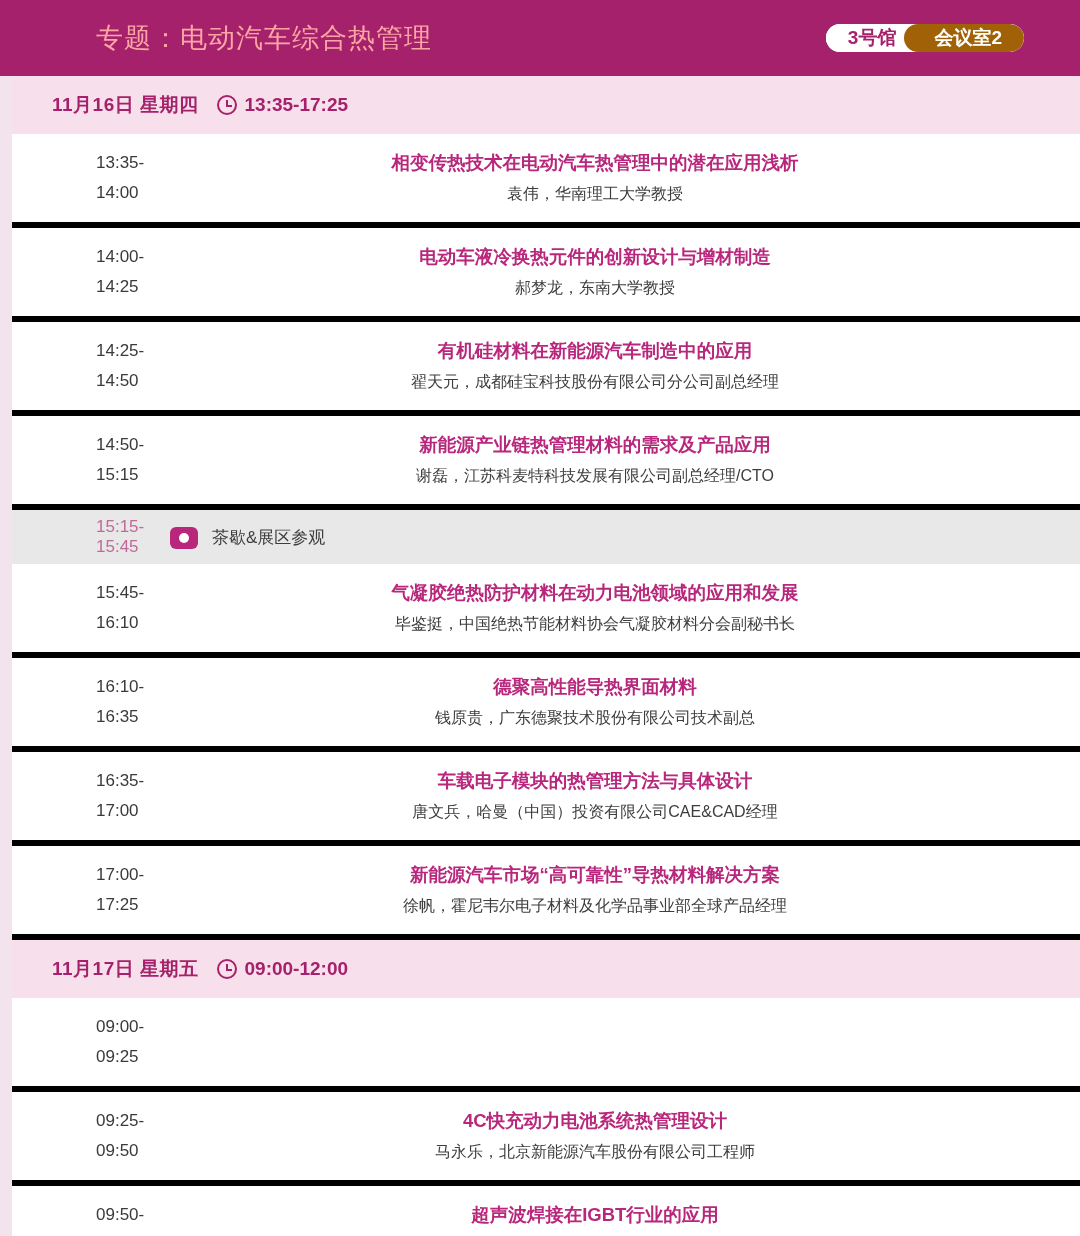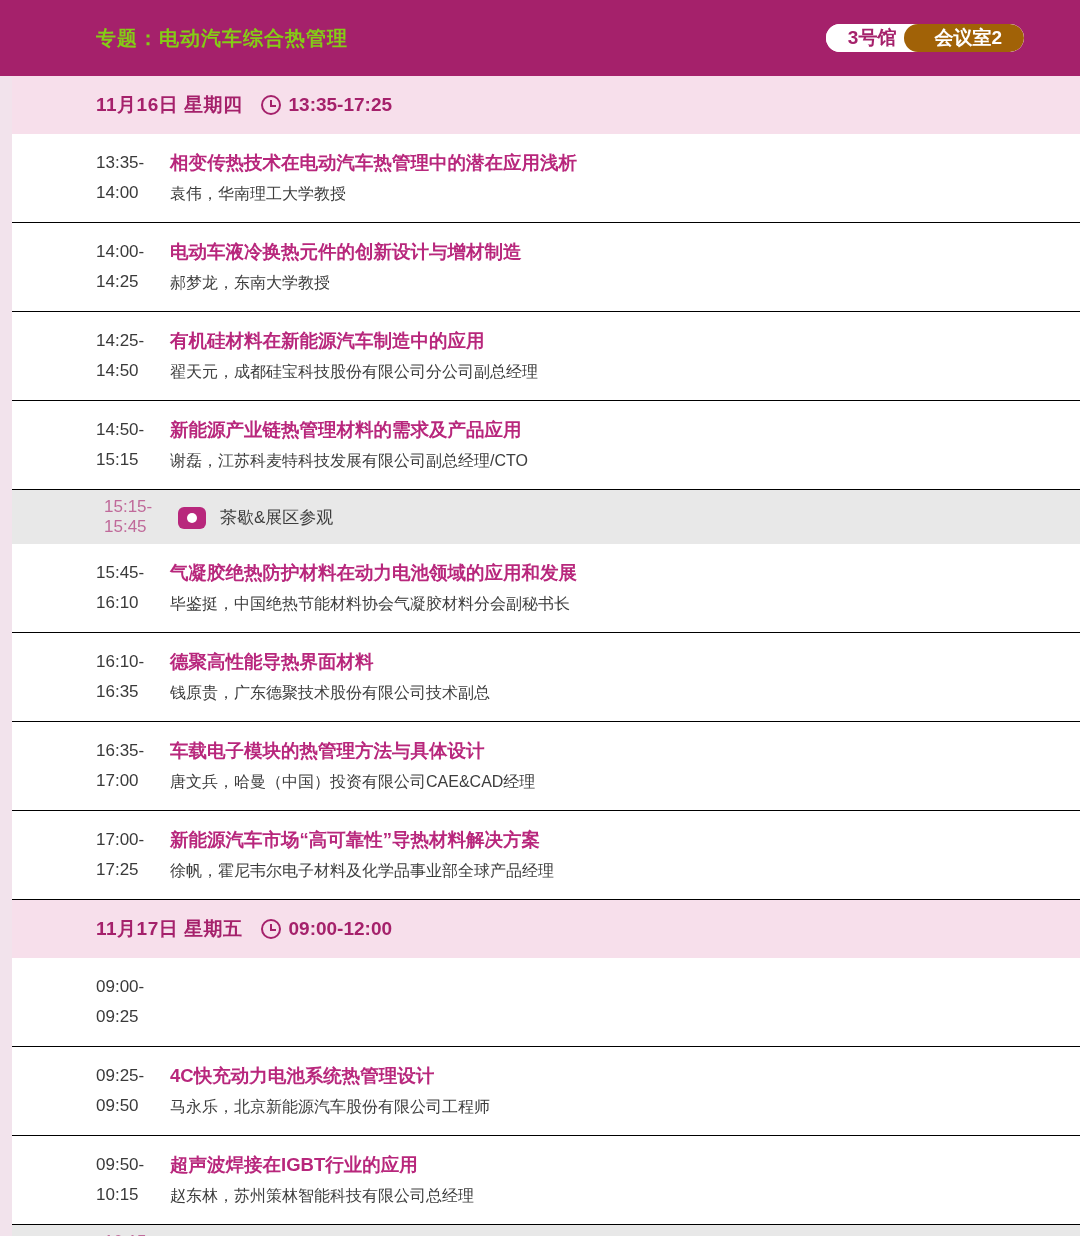--- a/index.html
+++ b/index.html
@@ -44,23 +44,23 @@
     position: relative;
     height: 76px;
     background: #a5216b;
     display: flex;
     align-items: center;
     padding-left: 96px;
     padding-right: 56px;
     box-sizing: border-box;
   }
   .header-title {
-    font-size: 20px;
-    font-weight: bold;
-    color: #84cc16;
+    font-size: 27px;
+    font-weight: normal;
+    color: #fca5a5;
     letter-spacing: 1px;
     flex: 1;
   }
   .hall-pill {
     display: flex;
     align-items: stretch;
     border-radius: 22px;
     overflow: hidden;
     height: 28px;
     background: #ffffff;
@@ -85,21 +85,21 @@
     margin-left: -14px;
     padding-left: 30px !important;
   }
 
   
   .day-band {
     background: #f7dfeb;
     height: 58px;
     display: flex;
     align-items: center;
-    padding-left: 96px;
+    padding-left: 52px;
     box-sizing: border-box;
   }
   .day-label {
     color: #a5216b;
     font-size: 19px;
     font-weight: bold;
     letter-spacing: 0.5px;
   }
   .clock-icon {
     display: inline-block;
@@ -133,37 +133,38 @@
   .day-time {
     color: #a5216b;
     font-size: 19px;
     font-weight: bold;
   }
 
   
   .session {
     display: flex;
     align-items: flex-start;
-    border-bottom: 1px solid #000000;
+    border-bottom: 6px solid #000000;
     padding: 14px 0 14px 0;
     min-height: 40px;
     box-sizing: border-box;
   }
   .session .time {
     width: 170px;
     min-width: 170px;
     padding-left: 96px;
     box-sizing: border-box;
     font-size: 17px;
     color: #3a3a3a;
     line-height: 30px;
   }
   .session .body {
     flex: 1;
     padding-right: 60px;
+    text-align: center;
   }
   .session .title {
     font-size: 18.5px;
     font-weight: bold;
     color: #b8277c;
     line-height: 30px;
   }
   .session .speaker {
     font-size: 16px;
     color: #3d3d3d;
@@ -171,21 +172,20 @@
     margin-top: 2px;
   }
 
   
   .break-row {
     display: flex;
     align-items: center;
     background: #e8e8e8;
     height: 54px;
     box-sizing: border-box;
-    margin-left: 8px;
   }
   .break-row .time {
     width: 170px;
     min-width: 170px;
     padding-left: 96px;
     box-sizing: border-box;
     font-size: 17px;
     color: #c06a9a;
   }
   .break-icon {

